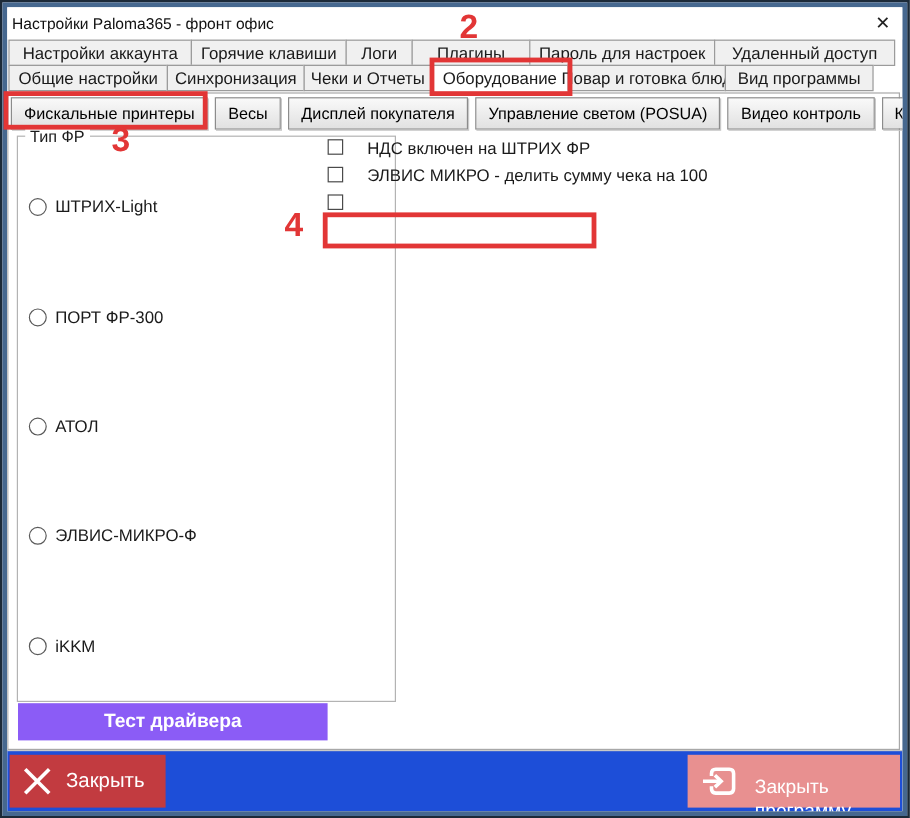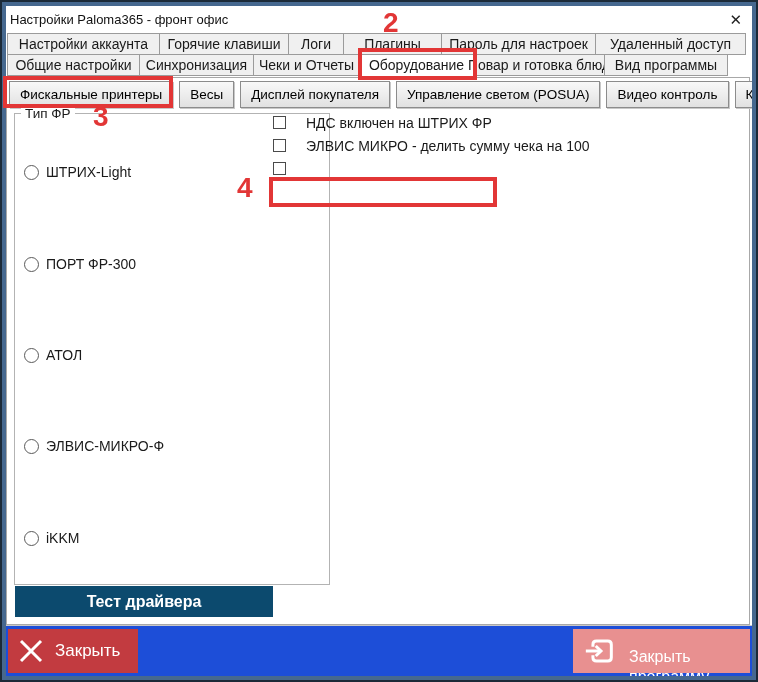--- a/index.html
+++ b/index.html
@@ -96,21 +96,21 @@
     border: 1.5px solid #5a5a5a;
     border-radius: 50%;
     background: #ffffff;
     flex: none;
   }
   .radio-label { font-size: 14px; white-space: nowrap; }
   .test-btn {
     position: absolute;
     left: 8px; top: 508px;
     width: 258px; height: 31px;
-    background: #0c4a6e;
+    background: #8b5cf6;
     color: #ffffff;
     border: none;
     font-family: "Liberation Sans", sans-serif;
     font-size: 16px; font-weight: bold;
     cursor: pointer;
   }
   
   .checks {
     position: absolute;
     left: 266px; top: 33px;

